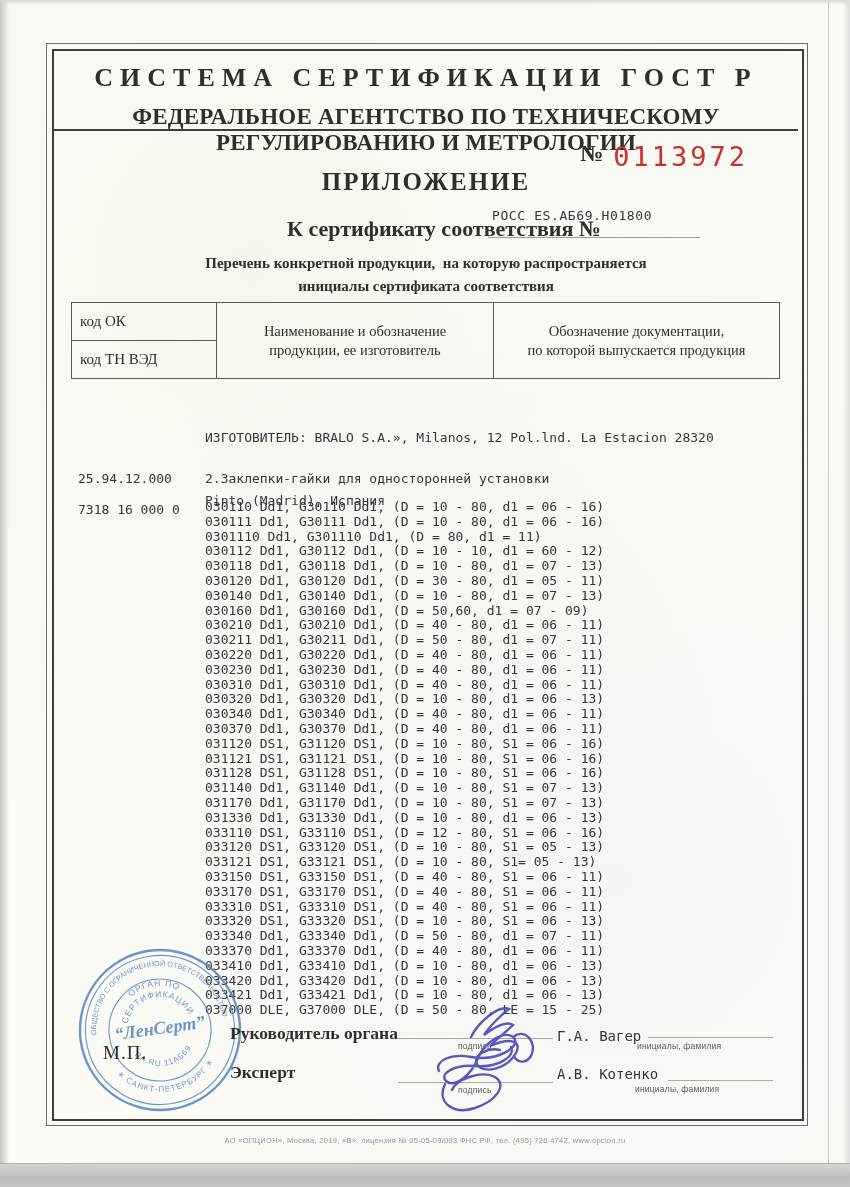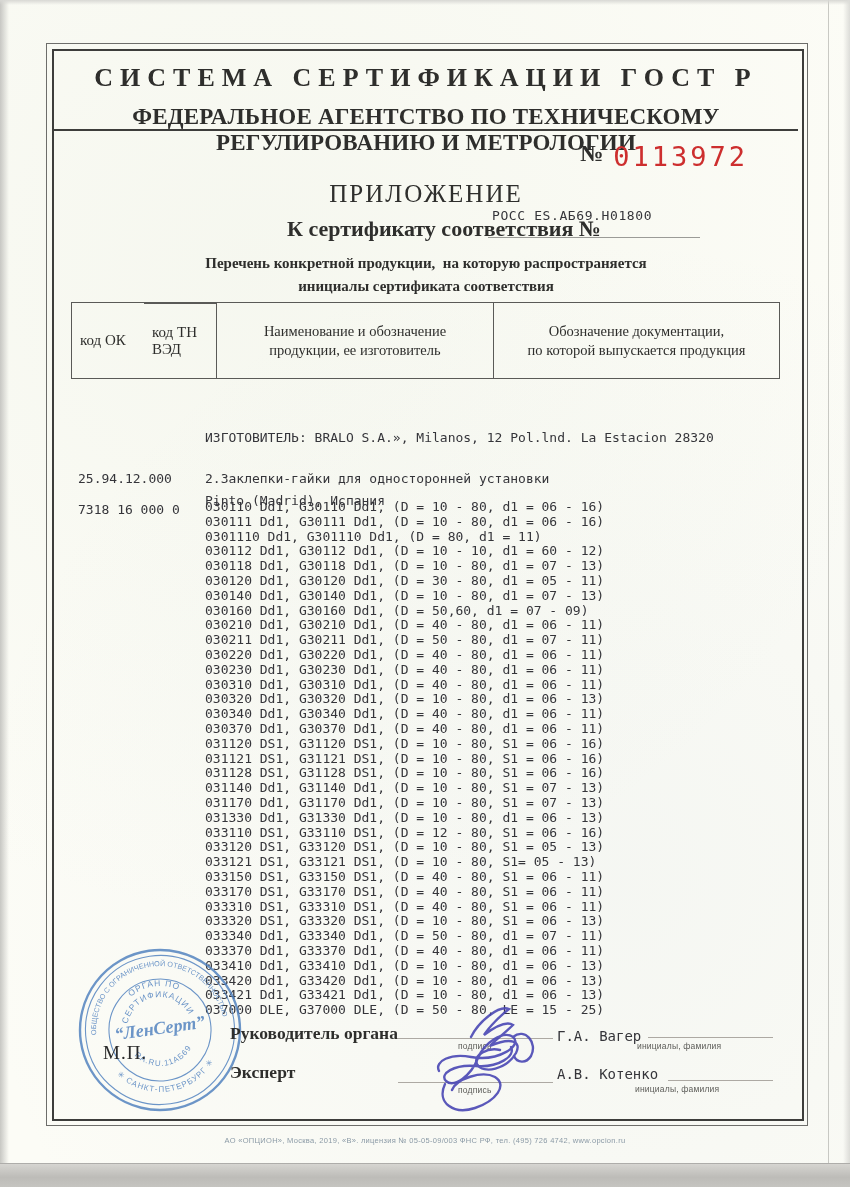--- a/index.html
+++ b/index.html
@@ -15,29 +15,29 @@
   
   .frame-outer{left:46px;top:43px;width:760px;height:1081px;border:1.2px solid #6d6d6a;}
   .frame-inner{left:52px;top:49px;width:748px;height:1068px;border:2px solid #3d3d3b;}
   .header-band{left:54px;top:51px;width:744px;height:78px;border-bottom:2px solid #3d3d3b;text-align:center;}
   .sys1{margin-top:12px;font-size:26px;font-weight:bold;letter-spacing:7px;}
   .sys2{margin-top:11px;font-size:23px;font-weight:bold;letter-spacing:.2px;}
   
   .numrow{left:580px;top:141px;display:flex;align-items:flex-start;gap:10px;}
   .numsign{font-size:23px;font-weight:bold;}
   .numval{font-family:"DejaVu Sans Mono","Liberation Mono",monospace;font-size:27px;letter-spacing:3px;color:var(--number-red,#cd2e2e);}
-  .title{left:52px;top:180px;width:748px;text-align:center;font-size:25px;font-weight:normal;letter-spacing:2px;}
+  .title{left:52px;top:168px;width:748px;text-align:center;font-size:25px;font-weight:bold;letter-spacing:2px;}
   .cert-label{left:287px;top:216px;font-size:22px;font-weight:bold;}
   .cert-number{left:492px;top:208px;font-family:"DejaVu Sans Mono","Liberation Mono",monospace;font-size:13.5px;letter-spacing:.6px;color:#3a3a40;}
   .cert-line{left:488px;top:237px;width:212px;border-bottom:1.3px solid #9b9b97;}
   .subtitle{left:52px;top:252px;width:748px;text-align:center;font-size:15px;font-weight:bold;line-height:23px;}
   .subtitle div{white-space:pre;}
   
   .thead{left:71px;top:302px;width:707px;height:75px;border:1.4px solid #5a5a57;display:flex;}
-  .tc1{width:144px;display:flex;flex-direction:row;}
+  .tc1{width:144px;display:flex;flex-direction:column;}
   .tc1 .half{flex:1;display:flex;align-items:center;padding-left:8px;font-size:15px;}
   .tc1 .half.second{border-top:1.3px solid #5a5a57;}
   .tc2{width:276px;border-left:1.3px solid #5a5a57;display:flex;flex-direction:column;justify-content:center;text-align:center;font-size:14.5px;line-height:19px;}
   .tc3{flex:1;border-left:1.3px solid #5a5a57;display:flex;flex-direction:column;justify-content:center;text-align:center;font-size:14.5px;line-height:19px;}
   
   .mono{font-family:"DejaVu Sans Mono","Liberation Mono",monospace;font-size:13px;color:#35353a;white-space:pre;}
   .manuf{left:205px;top:385px;line-height:21px;}
   .code-ok{left:78px;top:471px;}
   .group-title{left:205px;top:471px;}
   .code-tnved{left:78px;top:502px;}

